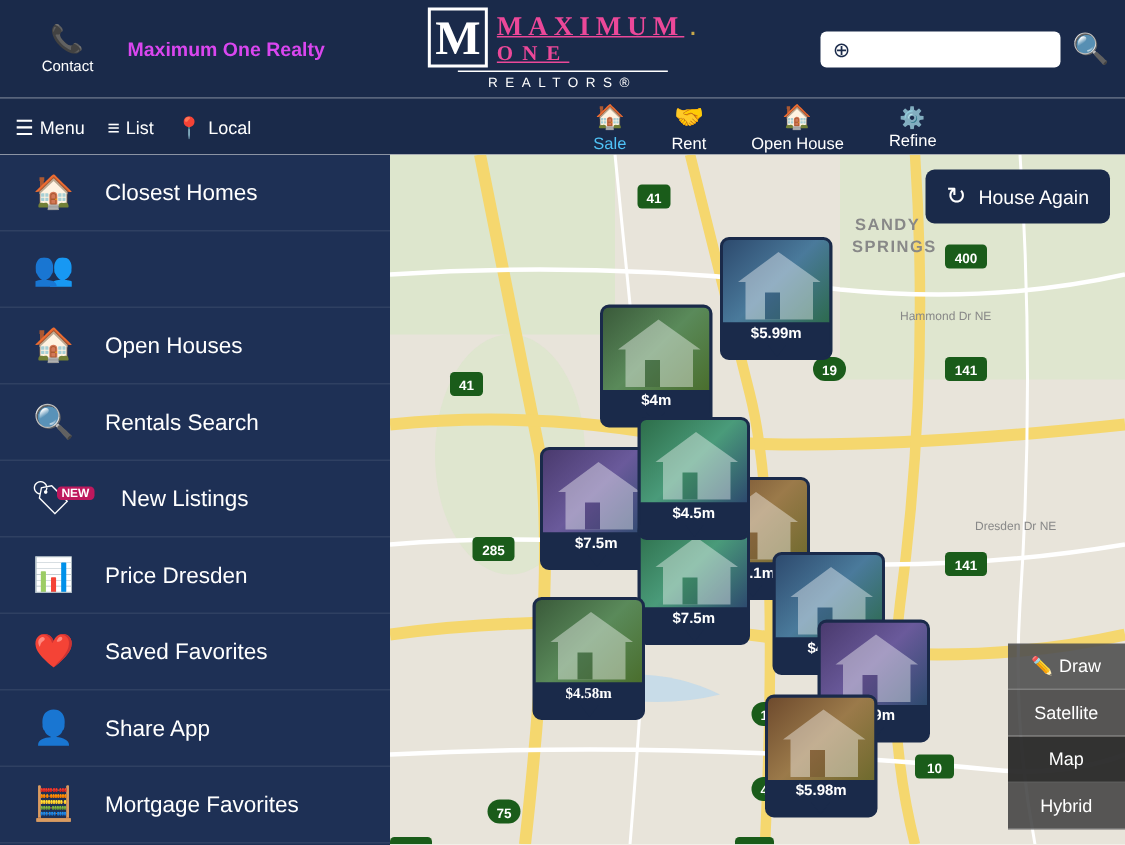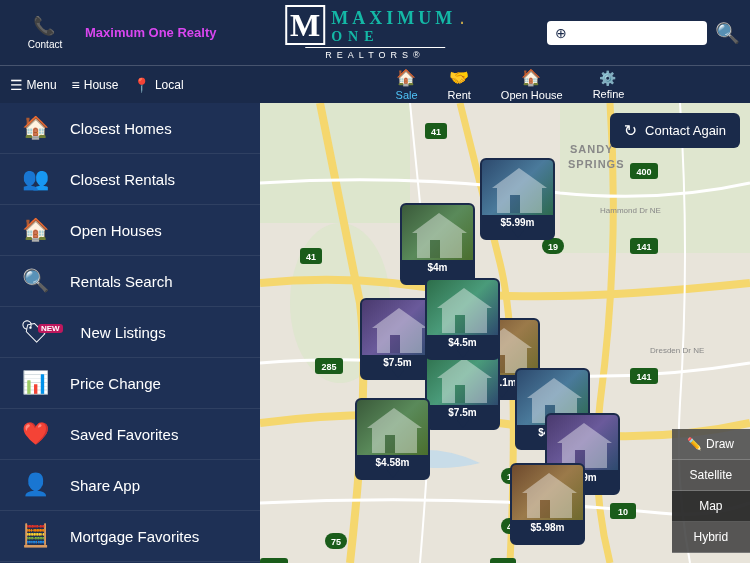--- a/index.html
+++ b/index.html
@@ -54,26 +54,27 @@
       display: flex;
       align-items: center;
       justify-content: center;
       padding: 2px;
     }
     .logo-text {
       display: flex;
       flex-direction: column;
     }
     .logo-title {
-      color: #14b8a6;
+      color: #ec4899;
       font-size: 18px;
       font-weight: bold;
       letter-spacing: 4px;
       font-family: Georgia, serif;
       text-transform: uppercase;
+      text-decoration: underline;
     }
     .logo-dot { color: #c8a84b; font-size: 20px; }
     .logo-subtitle {
       color: white;
       font-size: 9px;
       letter-spacing: 5px;
       text-align: center;
     }
     .header-search {
       margin-left: auto;
@@ -319,21 +320,21 @@
 </div>
 
 <div class="sub-header">
   <div class="sub-header-left">
     <div class="sub-btn">
       <span class="icon">☰</span>
       <span>Menu</span>
     </div>
     <div class="sub-btn">
       <span class="icon">≡</span>
-      <span>House</span>
+      <span>List</span>
     </div>
     <div class="sub-btn">
       <span class="icon">📍</span>
       <span>Local</span>
     </div>
   </div>
   <div class="sub-header-tabs">
     <div class="tab-item active-tab">
       <span class="tab-icon">🏠</span>
       <span>Sale</span>
@@ -355,37 +356,36 @@
 
 <div class="main-content">
 
   <div class="sidebar">
     <div class="sidebar-item">
       <span class="s-icon">🏠</span>
       <span class="s-label">Closest Homes</span>
     </div>
     <div class="sidebar-item">
       <span class="s-icon">👥</span>
-      <span class="s-label">Closest Rentals</span>
     </div>
     <div class="sidebar-item">
       <span class="s-icon">🏠</span>
       <span class="s-label">Open Houses</span>
     </div>
     <div class="sidebar-item">
       <span class="s-icon">🔍</span>
       <span class="s-label">Rentals Search</span>
     </div>
     <div class="sidebar-item">
       <span class="s-icon" style="position:relative;">🏷<span class="badge-new">NEW</span></span>
       <span class="s-label">New Listings</span>
     </div>
     <div class="sidebar-item">
       <span class="s-icon">📊</span>
-      <span class="s-label">Price Change</span>
+      <span class="s-label">Price Dresden</span>
     </div>
     <div class="sidebar-item">
       <span class="s-icon">❤️</span>
       <span class="s-label">Saved Favorites</span>
     </div>
     <div class="sidebar-item">
       <span class="s-icon">👤</span>
       <span class="s-label">Share App</span>
     </div>
     <div class="sidebar-item">
@@ -508,21 +508,21 @@
         </div>
         <div class="property-pin" style="left: 52.0408%; top: 57.6087%; width: 75px;">
           <div class="pin-img" style="background: linear-gradient(135deg, rgb(45, 74, 110) 0%, rgb(74, 122, 155) 50%, rgb(45, 106, 78) 100%);"><svg width="75" height="55" viewBox="0 0 75 55" xmlns="http://www.w3.org/2000/svg" style="opacity:0.4">
       <rect x="15" y="25" width="45" height="28" fill="white"></rect>
       <polygon points="10,28 37,8 65,28" fill="white"></polygon>
       <rect x="28" y="35" width="10" height="18" fill="#2d4a6e"></rect>
     </svg></div>
           <div class="pin-price">$4.5m</div>
           <div class="pin-arrow"></div>
         </div>
-        <div class="property-pin" style="left: 19.3878%; top: 64.1304%; width: 75px;">
+        <div class="property-pin" style="left: 19.3878%; top: 64.1304%; width: 75px; font-family: Liberation Serif, serif;">
           <div class="pin-img" style="background: linear-gradient(135deg, rgb(58, 90, 58) 0%, rgb(90, 138, 90) 50%, rgb(74, 110, 45) 100%);"><svg width="75" height="55" viewBox="0 0 75 55" xmlns="http://www.w3.org/2000/svg" style="opacity:0.4">
       <rect x="15" y="25" width="45" height="28" fill="white"></rect>
       <polygon points="10,28 37,8 65,28" fill="white"></polygon>
       <rect x="28" y="35" width="10" height="18" fill="#3a5a3a"></rect>
     </svg></div>
           <div class="pin-price">$4.58m</div>
           <div class="pin-arrow"></div>
         </div>
         <div class="property-pin" style="left: 58.1633%; top: 67.3913%; width: 75px;">
           <div class="pin-img" style="background: linear-gradient(135deg, rgb(74, 58, 110) 0%, rgb(106, 90, 155) 50%, rgb(45, 74, 110) 100%);"><svg width="75" height="55" viewBox="0 0 75 55" xmlns="http://www.w3.org/2000/svg" style="opacity:0.4">
@@ -548,21 +548,21 @@
       <polygon points="10,28 37,8 65,28" fill="white"></polygon>
       <rect x="28" y="35" width="10" height="18" fill="#2d6e4a"></rect>
     </svg></div>
           <div class="pin-price">$4.5m</div>
           <div class="pin-arrow"></div>
         </div>
       </div>
 
     <div class="search-again-btn">
       <span class="refresh-icon">↻</span>
-      <span>Contact Again</span>
+      <span>House Again</span>
     </div>
 
     <div class="map-controls">
       <div class="map-ctrl-btn draw-btn">
         <span>✏️ </span>
         <span>Draw</span>
       </div>
       <div class="map-ctrl-btn">
         <span>Satellite</span>
       </div>

